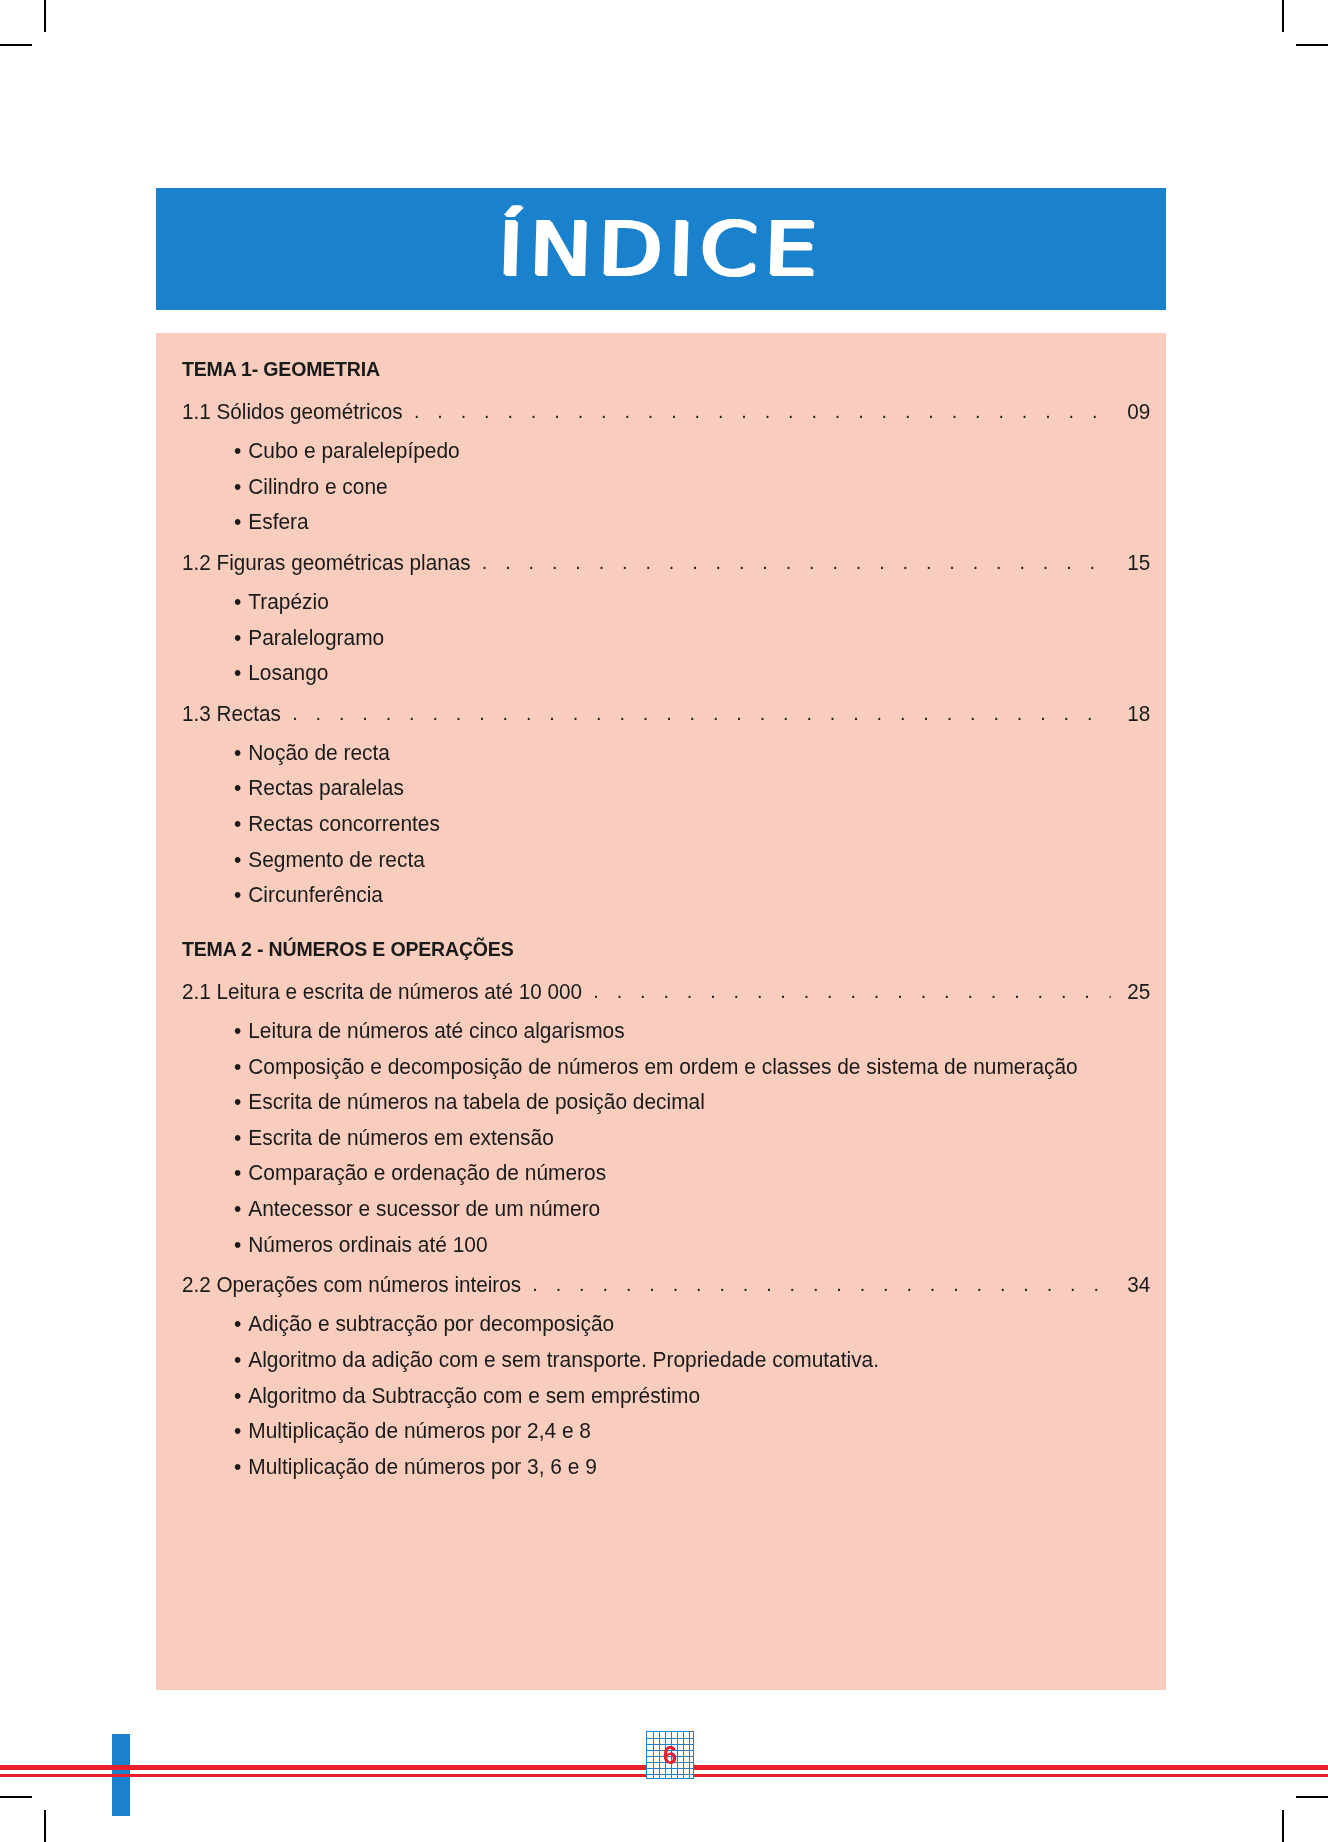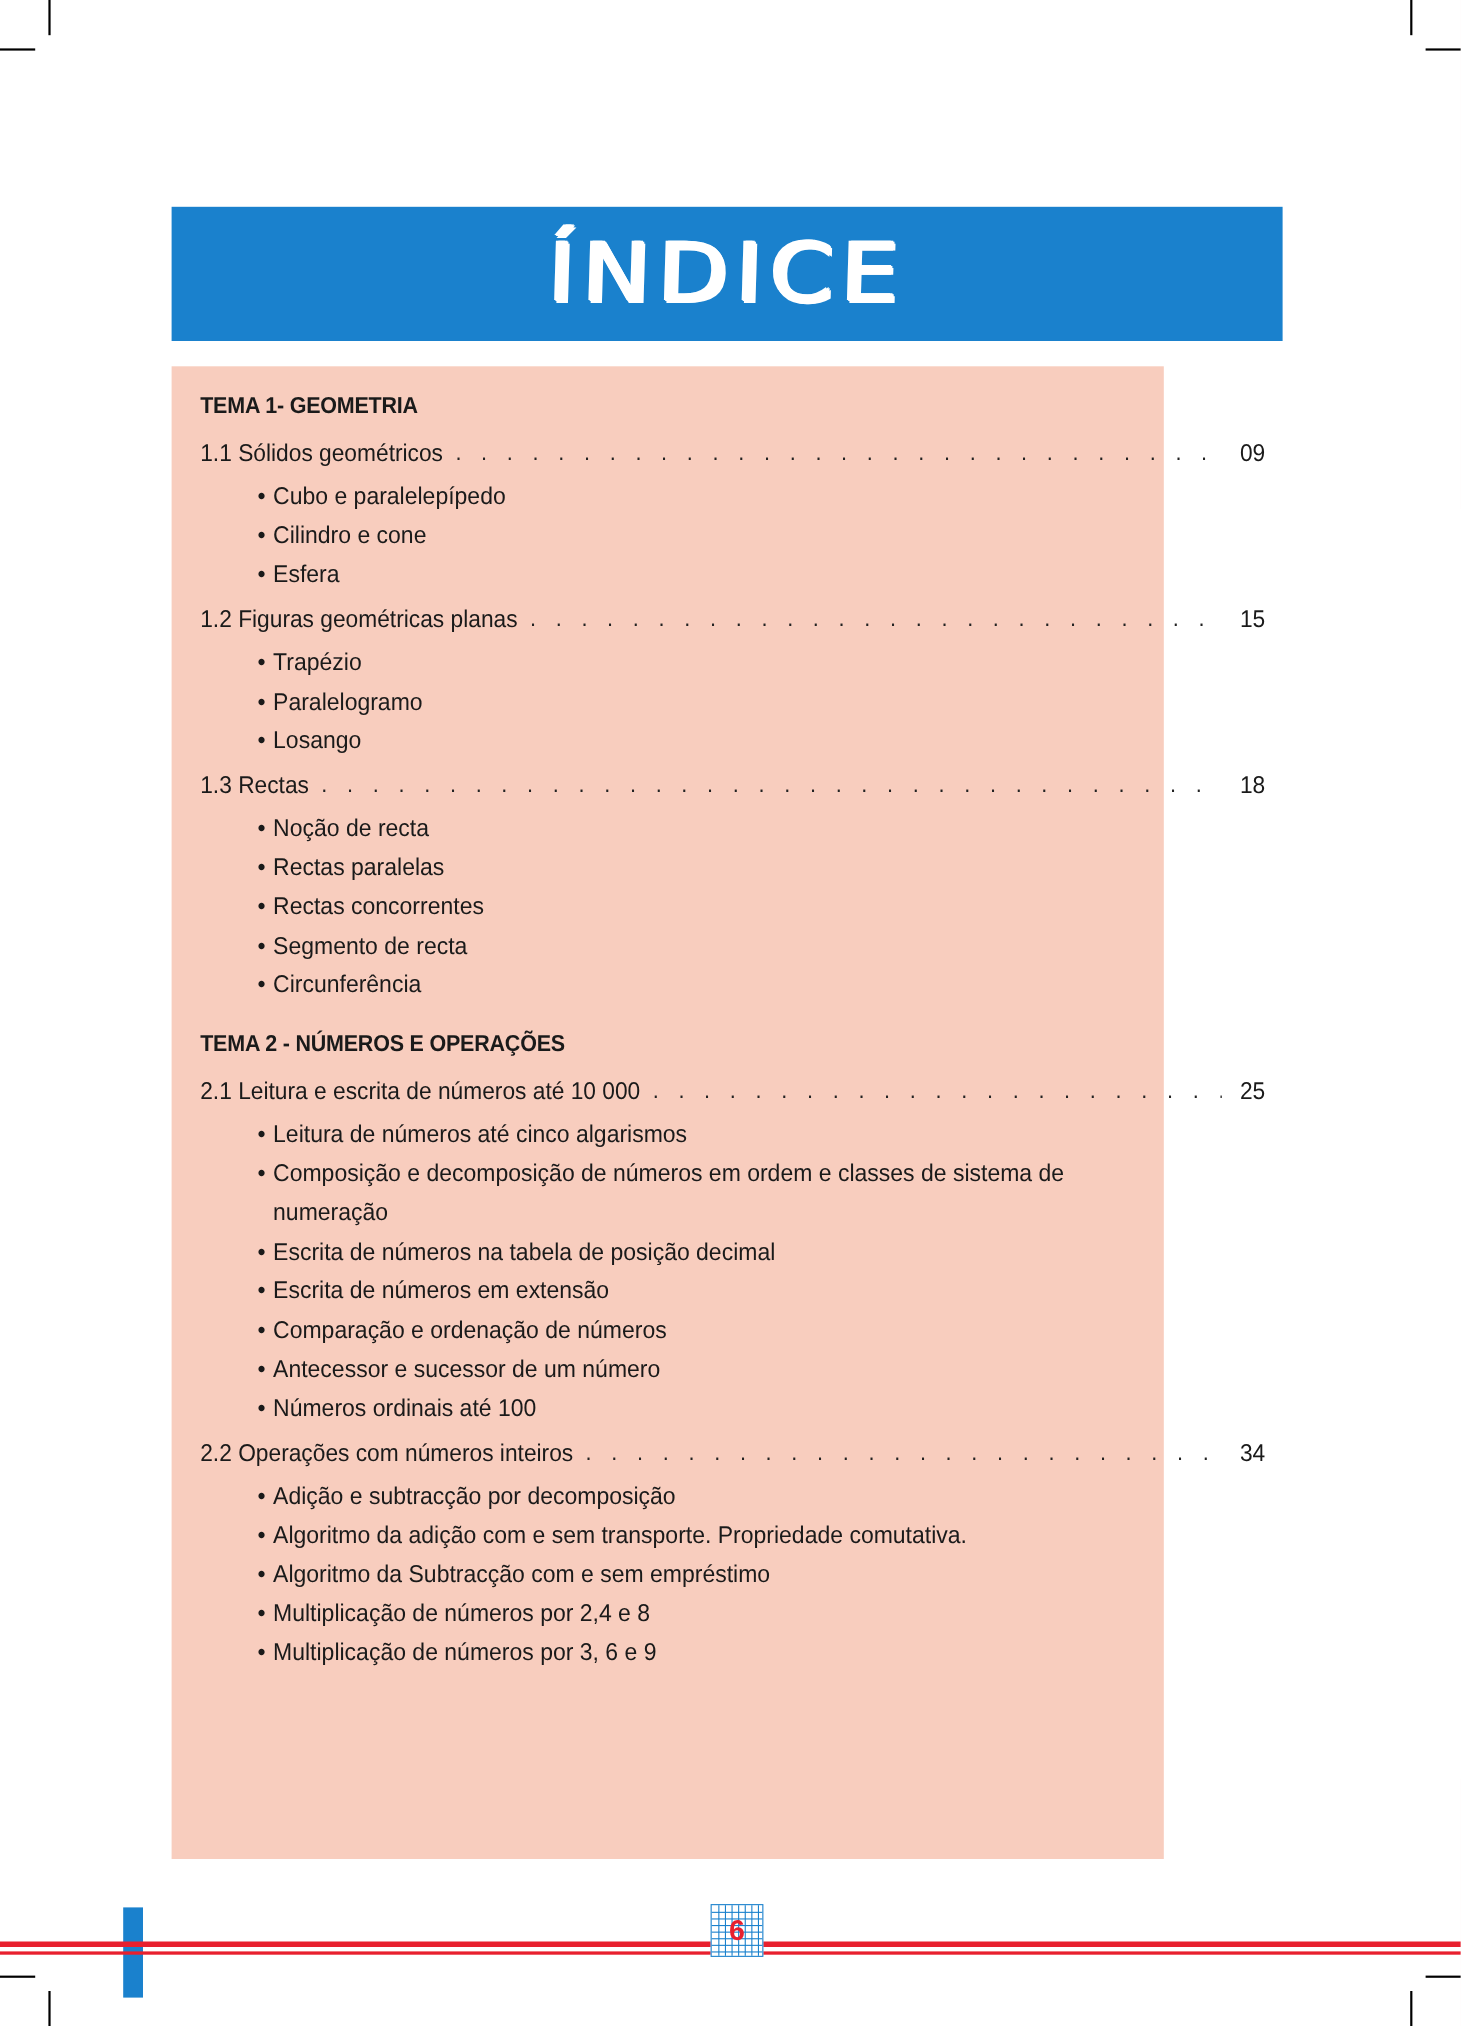--- a/index.html
+++ b/index.html
@@ -54,21 +54,21 @@
     transform-origin: center;
     text-shadow: 1px 0 0 #fff, -1px 0 0 #fff, 0 1px 0 #fff, 0 -1px 0 #fff,
                  2px 1px 0 #fff, -2px -1px 0 #fff;
   }
 
   
   #toc-panel {
     position: absolute;
     left: 156px;
     top: 333px;
-    width: 902px;
+    width: 1010px;
     height: 1357px;
     background: #F8CDBE;
     box-sizing: border-box;
     padding: 24px 26px 10px 26px;
   }
 
   .tema-heading {
     font-family: "Liberation Sans", sans-serif;
     font-size: 21px;
     font-weight: bold;

